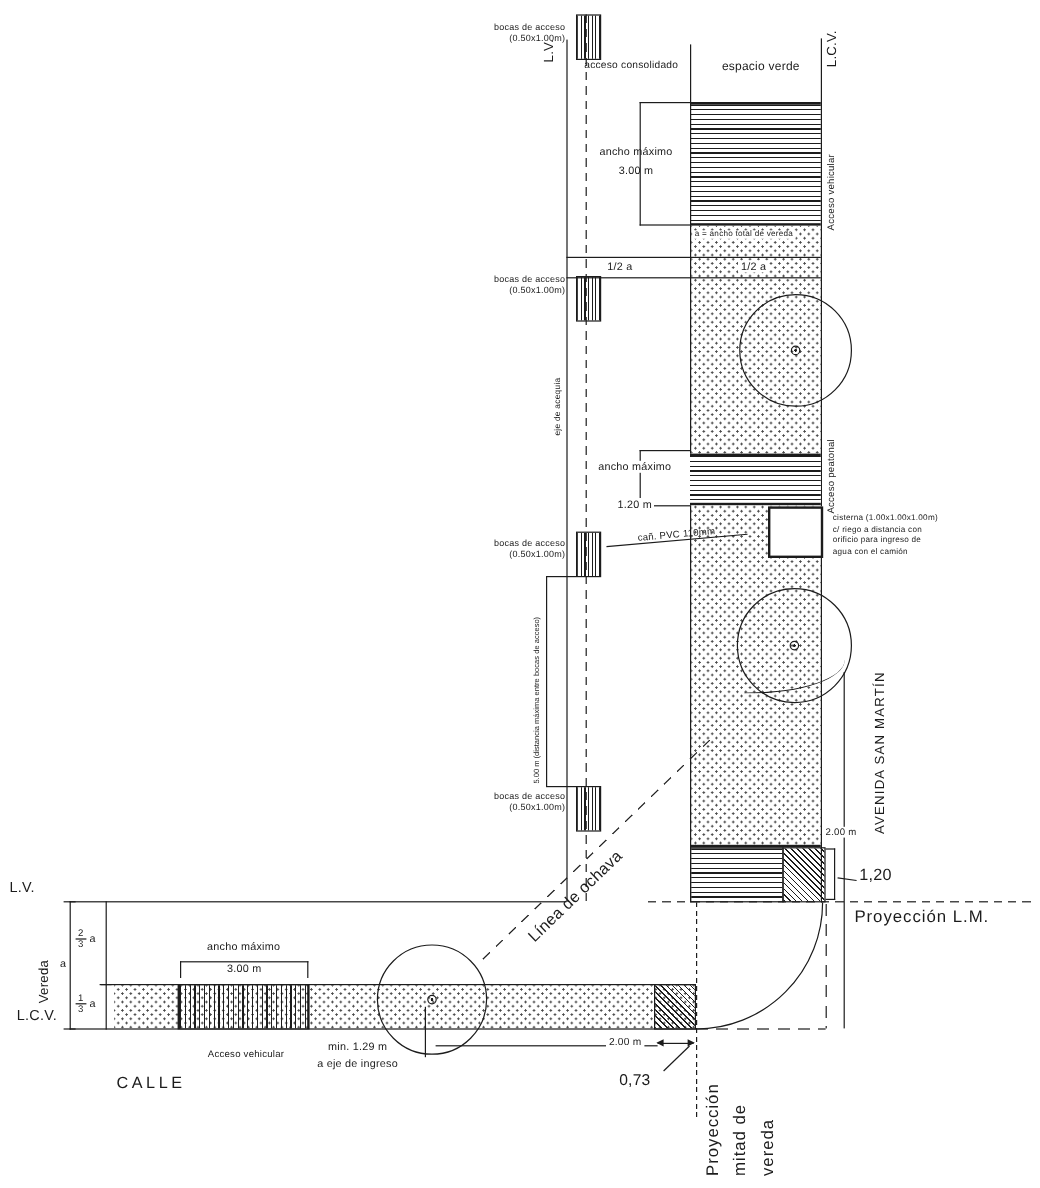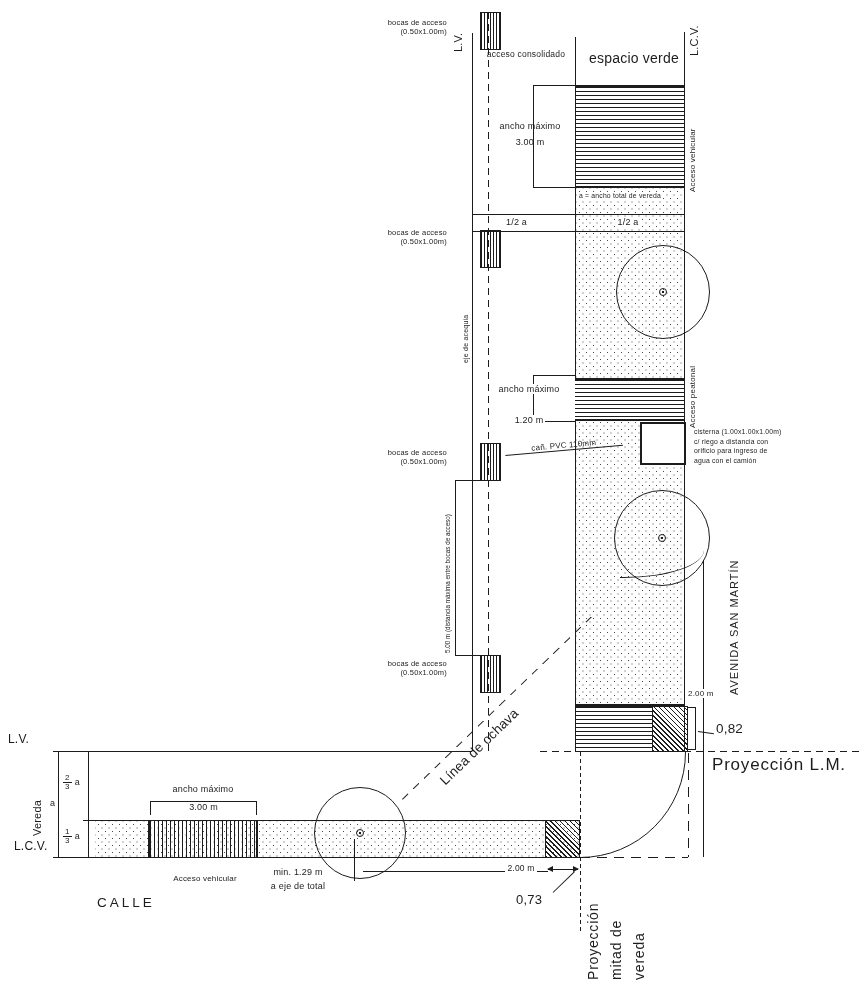--- a/index.html
+++ b/index.html
@@ -23,21 +23,21 @@
     background-size:7px 7px; background-position:0 0,3.5px 3.5px; }
   .hstripe { background-image:repeating-linear-gradient(to bottom,#1c1c1c 0 1px,transparent 1px 4px); }
   .vstripe { background-image:repeating-linear-gradient(to right,#1c1c1c 0 1px,transparent 1px 3px); }
   .vstripe4 { background-image:repeating-linear-gradient(to right,#1c1c1c 0 1px,transparent 1px 4px); }
   .diag { background-image:repeating-linear-gradient(45deg,#1c1c1c 0 1px,transparent 1px 3.5px); }
   .bordered { border:1px solid #1c1c1c; }
   .lbl { position:absolute; font-size:9px; line-height:1.15; letter-spacing:.2px; white-space:nowrap; }
   .sm { font-size:7.5px; }
   .xs { font-size:6.8px; }
   .ctr { text-align:center; }
-  .rt { text-align:right; }
+  .rt { text-align:right;margin-left:24px; }
   .wbg { background:#fff; padding:0 2px; }
   .vtext { writing-mode:vertical-rl; transform:rotate(180deg); white-space:nowrap; }
   .circle { position:absolute; border:1px solid #1c1c1c; border-radius:50%; }
   .treectr { position:absolute; width:8px; height:8px; border:1px solid #1c1c1c; border-radius:50%;
     background:radial-gradient(circle,#1c1c1c 1px,transparent 1.3px); }
   .frac { display:inline-flex; flex-direction:column; align-items:center; font-size:8px; line-height:8px; vertical-align:middle; }
   .fn { border-bottom:1px solid #1c1c1c; padding:0 2px; }
   .fsuf { font-size:9px; margin-left:3px; }
   .arr { position:absolute; width:0; height:0; border-top:3px solid transparent; border-bottom:3px solid transparent; }
   .arr.l { border-right:6px solid #1c1c1c; }
@@ -52,21 +52,21 @@
 <div id="canvas">
 
   <div class="vline" style="left:472px;top:33px;height:718px;"></div>
   <div class="vdash" style="left:488px;top:12px;height:739px;"></div>
   <div class="vline" style="left:575px;top:37px;height:715px;"></div>
   <div class="vline" style="left:684px;top:32px;height:720px;"></div>
 
   <div class="lbl vtext" style="left:452px;top:16px;height:36px;font-size:11px;">L.V.</div>
   <div class="lbl vtext" style="left:688px;top:12px;height:44px;font-size:11px;">L.C.V.</div>
   <div class="lbl ctr" style="left:478px;top:50px;width:96px;font-size:8.5px;">acceso consolidado</div>
-  <div class="lbl ctr" style="left:584px;top:50px;width:100px;font-size:14px;">espacio verde</div>
+  <div class="lbl ctr" style="left:584px;top:50px;width:100px;font-size:10px;">espacio verde</div>
 
   <div class="abs vstripe bordered" style="left:480px;top:12px;width:21px;height:38px;"></div>
   <div class="lbl rt sm" style="left:381px;top:19px;width:66px;">
     <div>bocas de acceso</div>
     <div>(0.50x1.00m)</div>
   </div>
 
   <div class="abs hstripe" style="left:575px;top:85px;width:109px;height:103px;border-top:2px solid #1c1c1c;border-bottom:2px solid #1c1c1c;"></div>
   <div class="vline" style="left:533px;top:85px;height:103px;"></div>
   <div class="hline" style="left:533px;top:85px;width:42px;"></div>
@@ -137,24 +137,24 @@
   <div class="vline" style="left:703px;top:560px;height:297px;"></div>
   <div class="lbl" style="left:686px;top:689px;font-size:8px;"><span class="wbg">2.00 m</span></div>
 
   <div class="hline2" style="left:575px;top:704px;width:109px;"></div>
   <div class="abs hstripe bordered" style="left:575px;top:706px;width:78px;height:46px;"></div>
   <div class="abs diag bordered" style="left:652px;top:706px;width:36px;height:46px;"></div>
   <div class="vline" style="left:695px;top:707px;height:43px;"></div>
   <div class="hline" style="left:688px;top:707px;width:8px;"></div>
   <div class="hline" style="left:688px;top:749px;width:8px;"></div>
   <div class="hline" style="left:698px;top:731px;width:16px;transform:rotate(8deg);transform-origin:left center;"></div>
-  <div class="lbl" style="left:716px;top:721px;font-size:13.5px;">0,82</div>
+  <div class="lbl" style="left:716px;top:721px;font-size:13.5px;">1,20</div>
 
   <div class="hdash" style="left:540px;top:751px;width:323px;"></div>
-  <div class="lbl" style="left:712px;top:755px;font-size:17px;letter-spacing:.8px;">Proyección L.M.</div>
+  <div class="lbl" style="left:712px;top:755px;font-size:14px;letter-spacing:.8px;">Proyección L.M.</div>
 
   <div class="corner-arc" style="left:474px;top:646px;width:212px;height:212px;"></div>
   <div class="vdash-long" style="left:688px;top:753px;height:104px;"></div>
   <div class="hdash-long" style="left:580px;top:857px;width:108px;"></div>
   <div class="vdash-fine" style="left:580px;top:752px;height:182px;"></div>
 
   <div class="lbl vtext" style="left:585px;top:860px;height:120px;font-size:14px;letter-spacing:.8px;">Proyección</div>
   <div class="lbl vtext" style="left:608px;top:860px;height:120px;font-size:14px;letter-spacing:.8px;">mitad de</div>
   <div class="lbl vtext" style="left:631px;top:860px;height:120px;font-size:14px;letter-spacing:.8px;">vereda</div>
 
@@ -192,21 +192,21 @@
   <div class="lbl ctr" style="left:148px;top:784px;width:110px;">ancho máximo</div>
   <div class="bracket" style="left:150px;top:801px;width:107px;height:14px;"></div>
   <div class="lbl ctr" style="left:150px;top:802px;width:107px;">3.00 m</div>
   <div class="lbl ctr" style="left:160px;top:874px;width:90px;font-size:8px;">Acceso vehicular</div>
 
   <div class="circle" style="left:314px;top:787px;width:92px;height:92px;"></div>
   <div class="treectr" style="left:356px;top:829px;"></div>
   <div class="vline" style="left:354px;top:839px;height:42px;"></div>
   <div class="lbl ctr" style="left:250px;top:865px;width:96px;line-height:14px;">
     <div>min. 1.29 m</div>
-    <div>a eje de total</div>
+    <div>a eje de ingreso</div>
   </div>
 
   <div class="hline" style="left:363px;top:871px;width:185px;"></div>
   <div class="lbl ctr" style="left:495px;top:864px;width:52px;font-size:8.5px;"><span class="wbg">2.00 m</span></div>
   <div class="hline" style="left:548px;top:869px;width:30px;"></div>
   <div class="arr l" style="left:547px;top:866px;"></div>
   <div class="arr r" style="left:573px;top:866px;"></div>
   <div class="hline" style="left:553px;top:892px;width:30px;transform:rotate(-44deg);transform-origin:left center;"></div>
   <div class="lbl" style="left:516px;top:893px;font-size:13px;">0,73</div>
 

